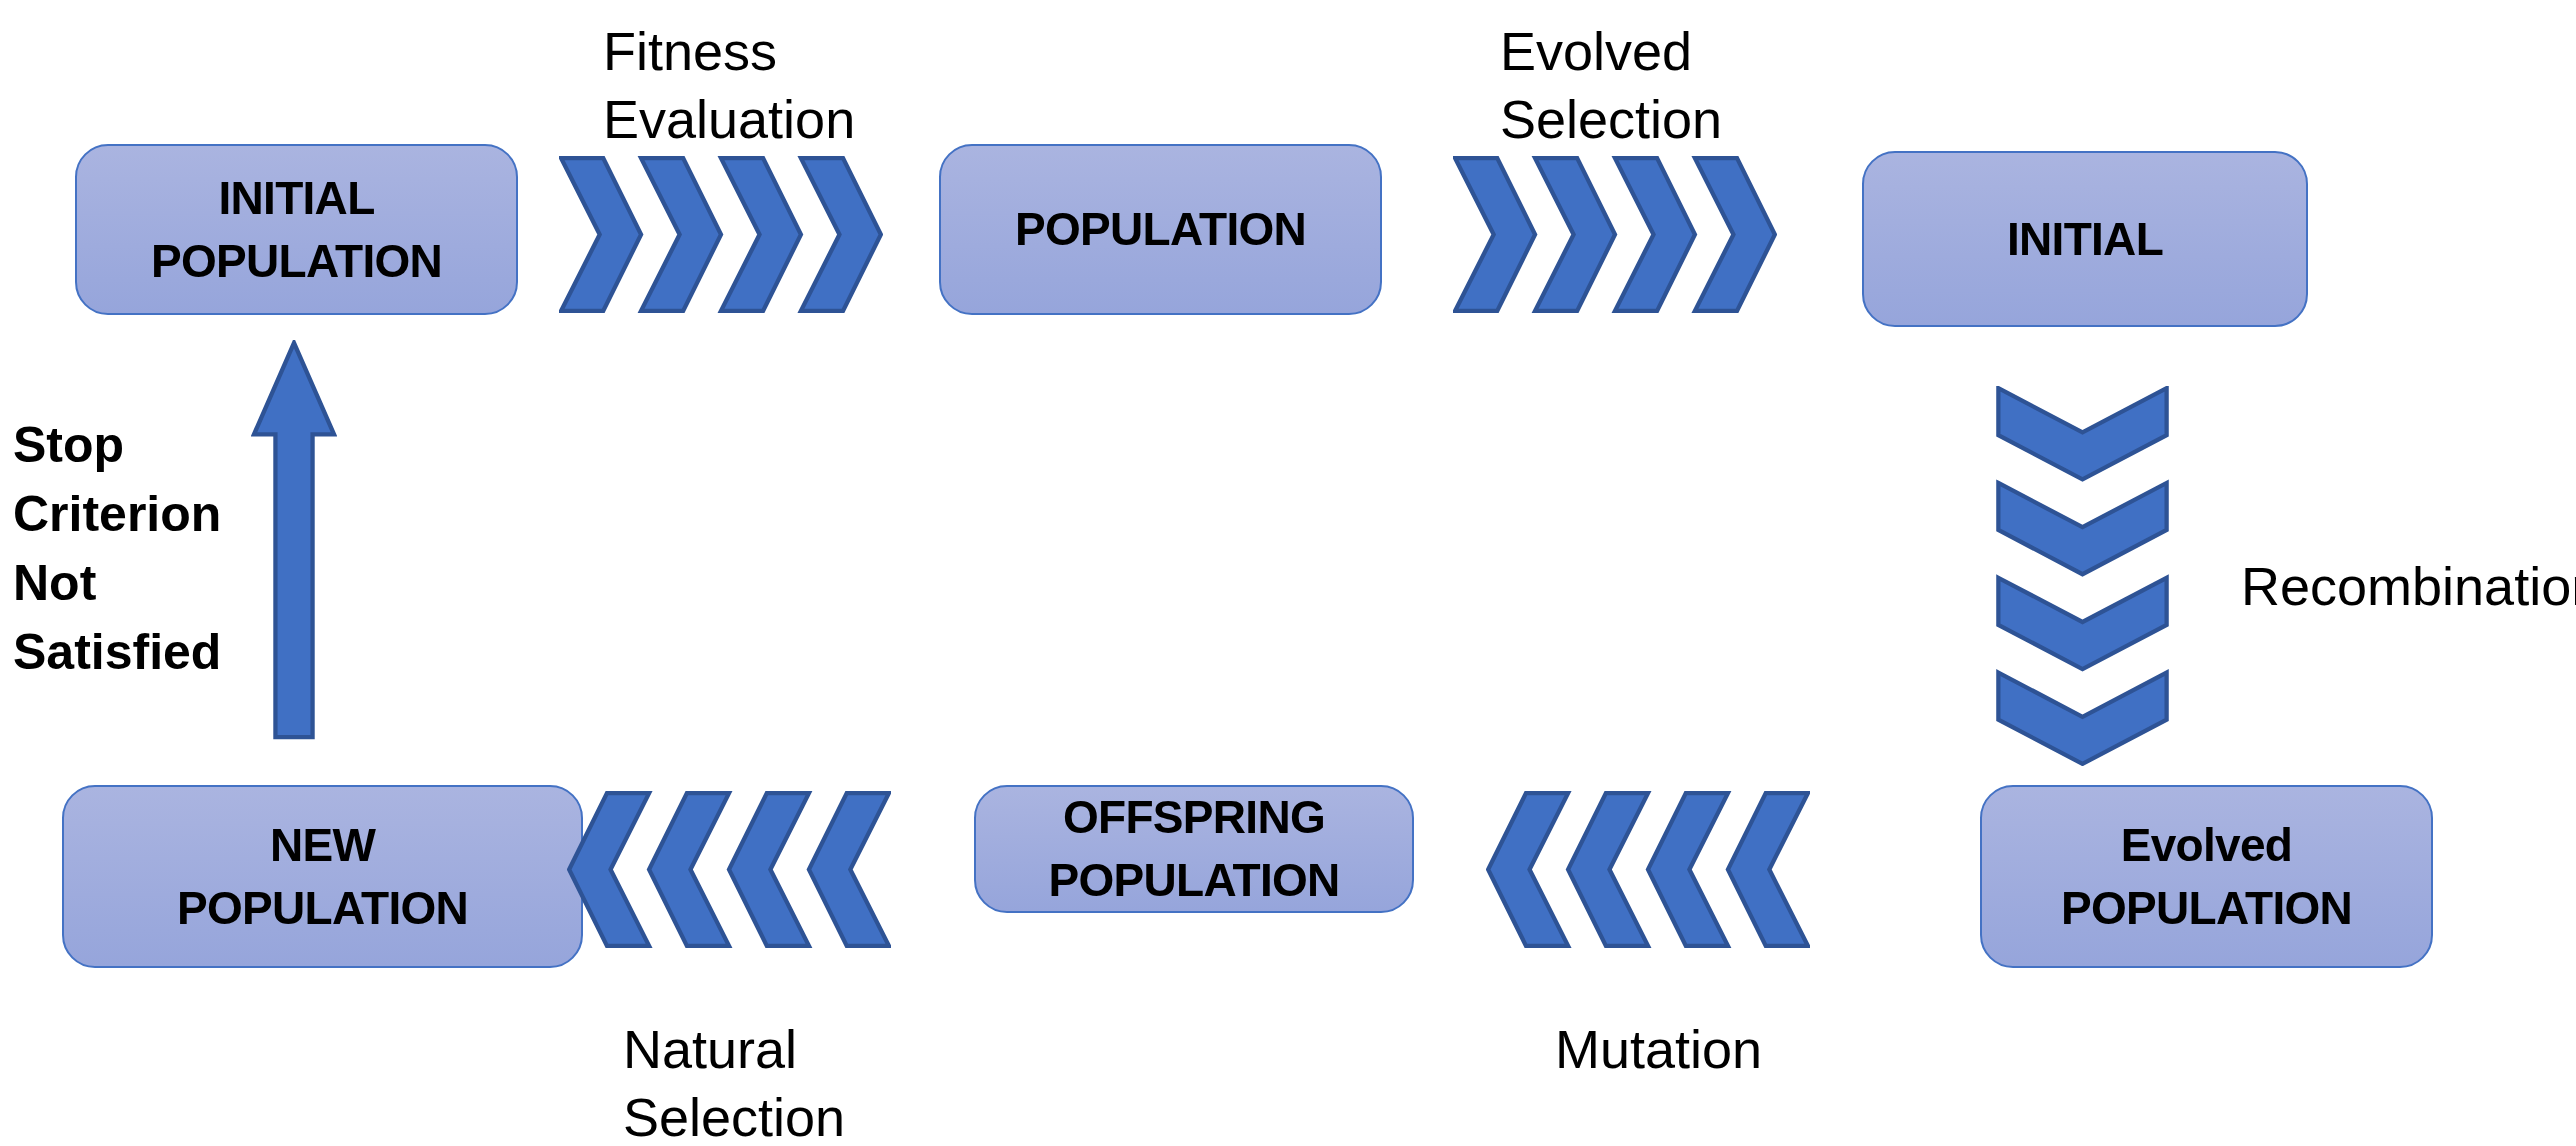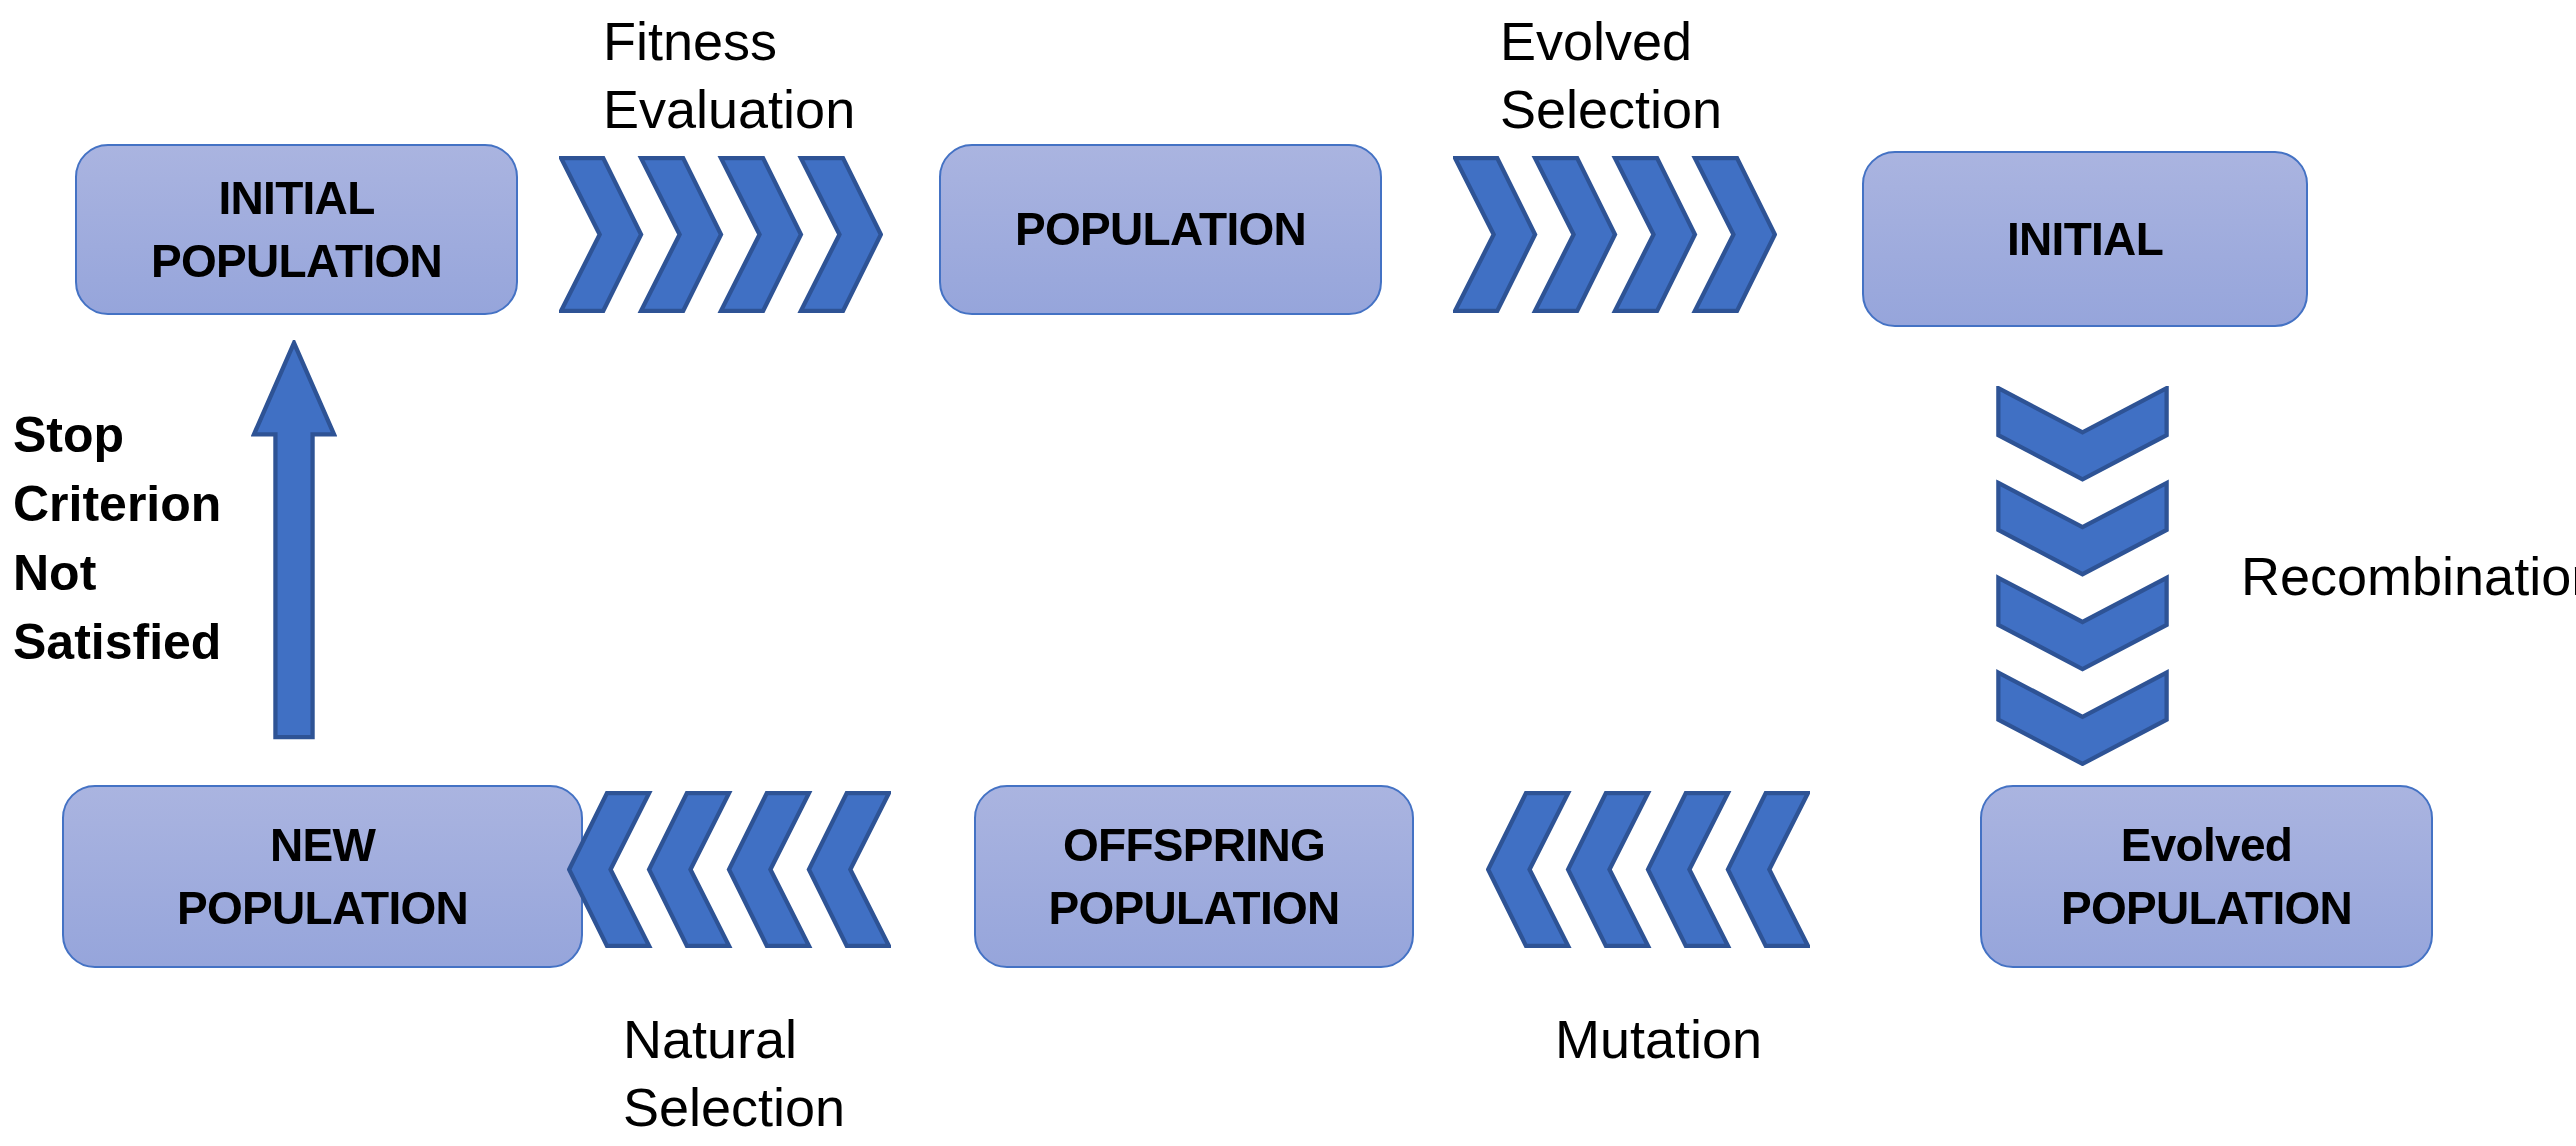--- a/index.html
+++ b/index.html
@@ -34,20 +34,21 @@
     font-size:46px;
     line-height:63px;
     letter-spacing:-0.7px;
     white-space:nowrap;
   }
   .lbl{
     position:absolute;
     font-size:54px;
     line-height:68px;
     white-space:nowrap;
+    margin-top:10px;
   }
   .lbl span{display:block;}
   .lbl.bold{font-weight:bold;}
   .chev{position:absolute;display:block;}
   .chev polygon, .uparrow polygon{
     fill:var(--chev-fill);
     stroke:var(--chev-stroke);
     stroke-width:6;
     stroke-linejoin:miter;
   }
@@ -106,21 +107,21 @@
   </svg>
   <div class="lbl" style="left:2241px;top:542px;">
     <span>Recombination</span>
   </div>
 
 
   <div class="node" style="left:1980px;top:785px;width:453px;height:183px;">
     <span>Evolved</span>
     <span>POPULATION</span>
   </div>
-  <div class="node" style="left:974px;top:785px;width:440px;height:183px;align-items:center;">
+  <div class="node" style="left:974px;top:785px;width:440px;height:128px;align-items:center;">
     <span>OFFSPRING</span>
     <span>POPULATION</span>
   </div>
   <div class="node" style="left:62px;top:785px;width:521px;height:183px;">
     <span>NEW</span>
     <span>POPULATION</span>
   </div>
 
   <svg class="chev mirror" style="left:1486px;top:791px;" width="324" height="157" viewBox="0 0 454 220">
     <polygon points="3,3 62,3 115,110 62,217 3,217 57,110"></polygon>

